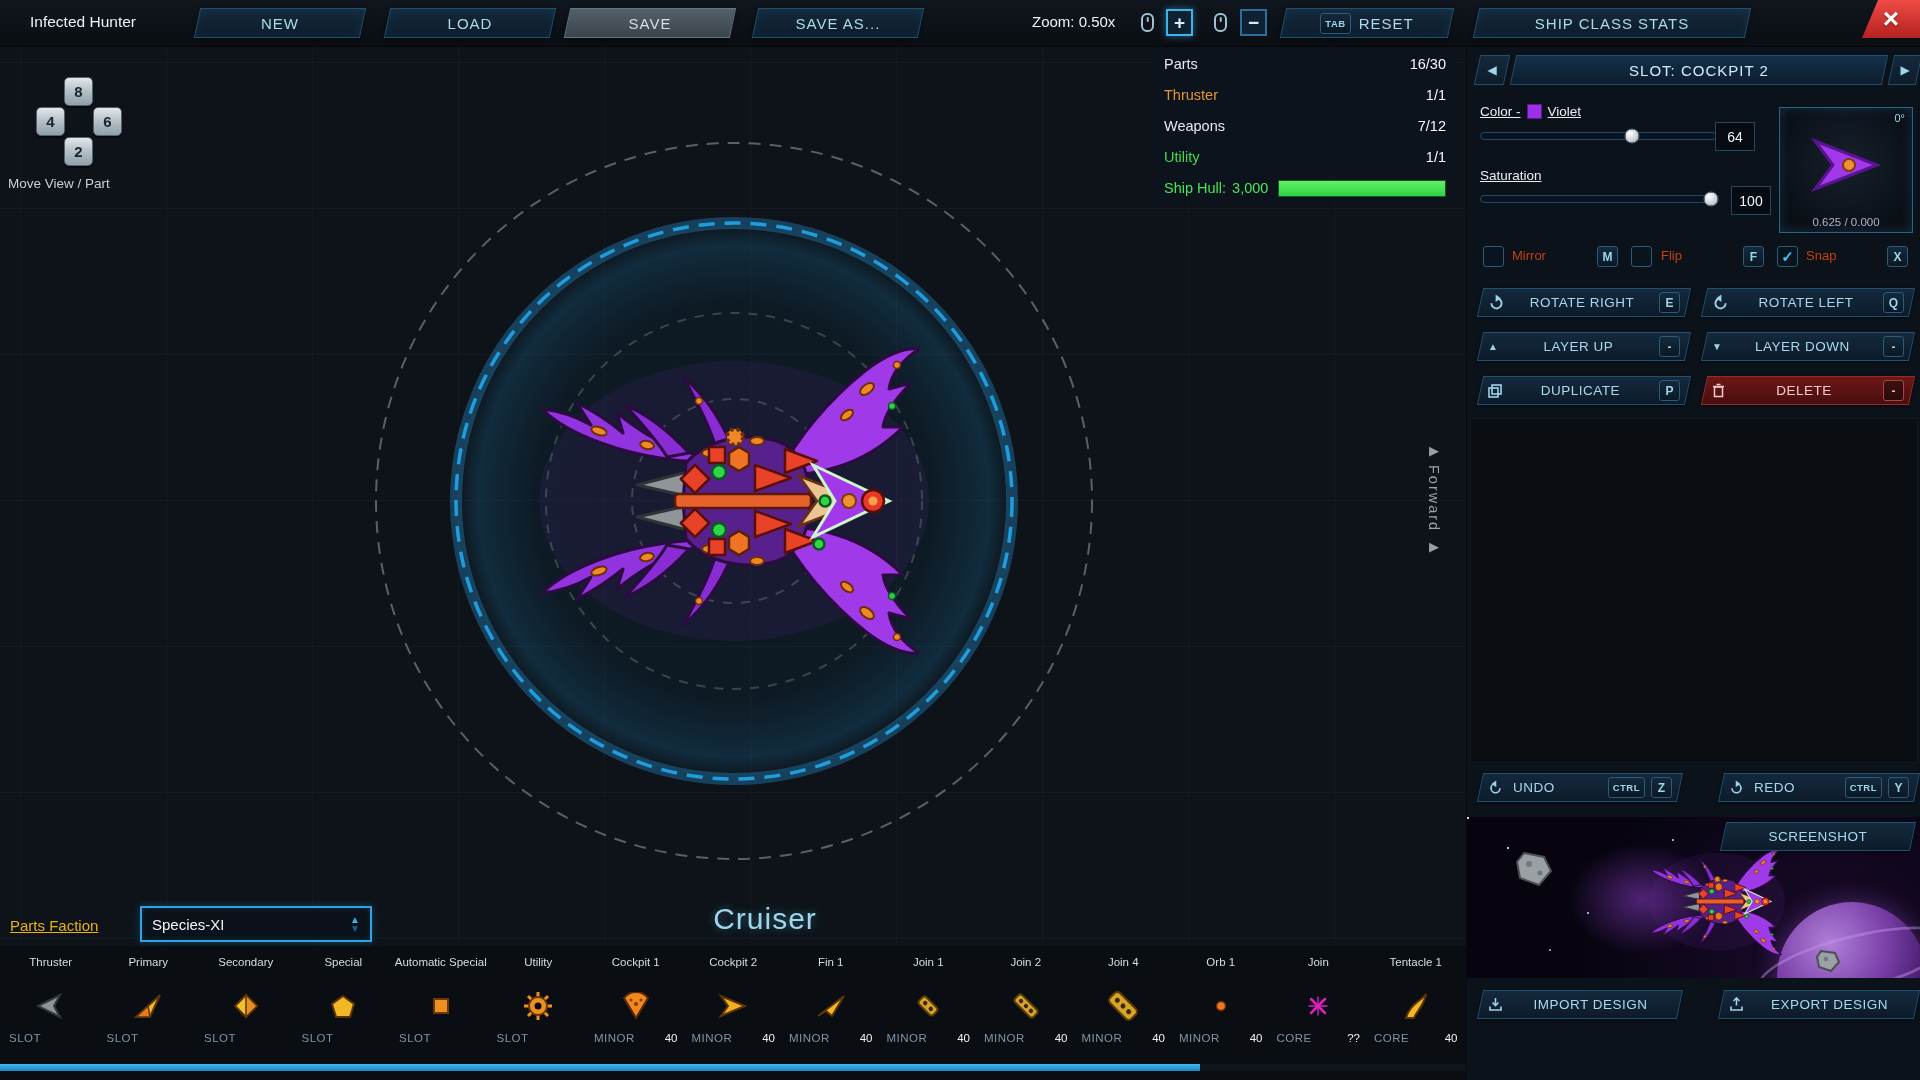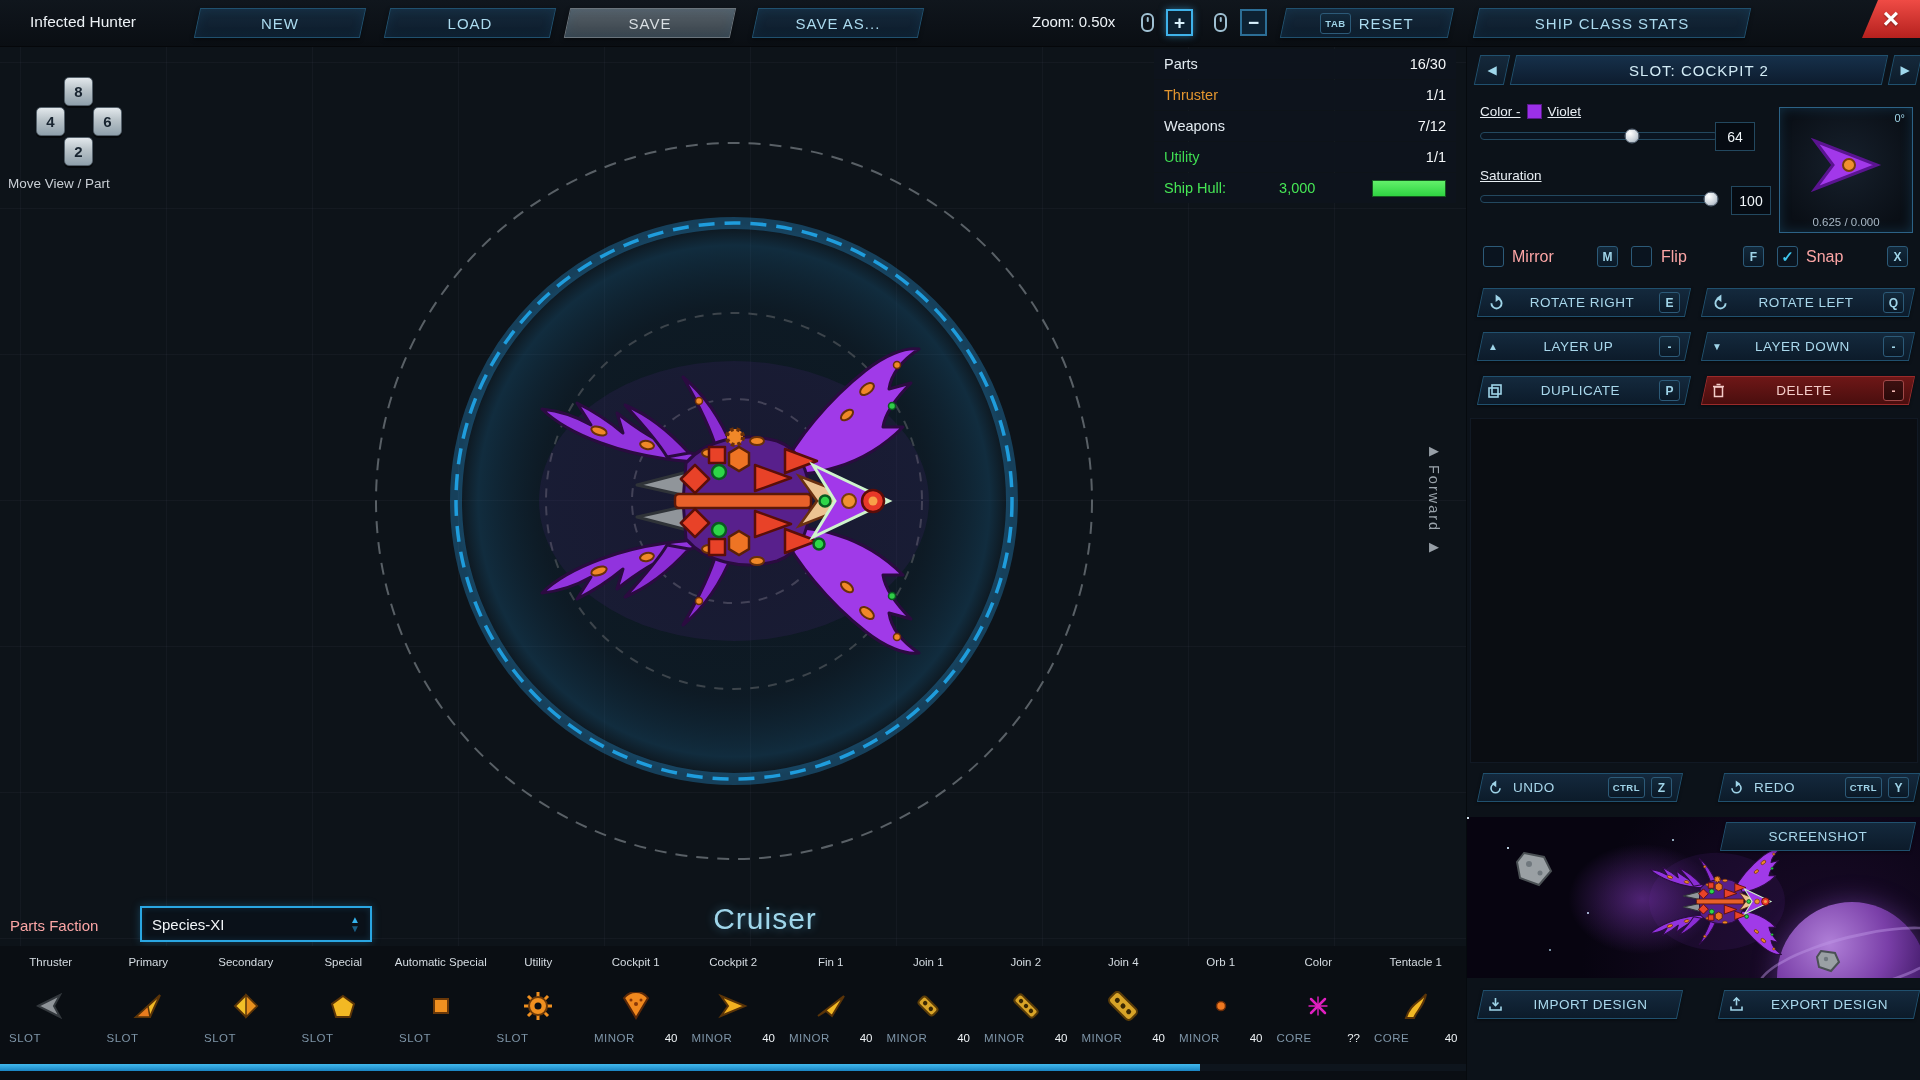--- a/index.html
+++ b/index.html
@@ -21,21 +21,21 @@
 
   
   .pad-key{position:absolute;width:27px;height:27px;border-radius:5px;display:flex;align-items:center;justify-content:center;
     background:linear-gradient(#e2e8ec 0%,#b8c2c8 45%,#8fa0ab 100%);border:1px solid #55616b;color:#182430;
     font-size:15px;font-weight:bold;box-shadow:0 2px 0 rgba(0,0,0,.5);}
   .pad-caption{position:absolute;left:8px;top:130px;font-size:13.5px;color:#c9cfd5;}
 
   
   .stats{position:absolute;left:1154px;top:3px;width:302px;}
   .stat-row{display:flex;align-items:center;height:30px;margin-bottom:1px;background:rgba(13,20,28,0.92);
-    padding:0 10px;font-size:14.5px;color:#e2eaf0;box-sizing:border-box;gap:47px;}
+    padding:0 10px;font-size:14.5px;color:#e2eaf0;box-sizing:border-box;}
   .stat-row .v{margin-left:auto;color:#f4f7f9;}
   .lab-orange{color:var(--orange,#e2952f);}
   .lab-green{color:var(--green,#3fdc52);}
   .lab-hull{color:var(--hull,#46e655);}
   .hull-val{color:var(--hull,#46e655);margin-left:6px;}
   .hull-bar{flex:1;height:15px;margin-left:10px;background:linear-gradient(#62f06a,#2fd342);border:1px solid #15571f;}
 
   
   .topbar{position:absolute;left:0;top:0;width:1920px;height:46px;background:linear-gradient(#10161d,#0a0e13);
     border-bottom:1px solid #05070a;z-index:5;}
@@ -80,21 +80,21 @@
   .val{position:absolute;width:40px;height:29px;background:#060b12;border:1px solid #23485f;color:#f0f5f8;font-size:14px;
     display:flex;align-items:center;justify-content:center;box-sizing:border-box;}
   .preview{position:absolute;left:312px;top:61px;width:134px;height:126px;
     background:radial-gradient(circle at 50% 45%,#16202c,#0a0f16 78%);border:1px solid #2c6286;
     box-shadow:inset 0 0 12px rgba(40,140,200,.25);box-sizing:border-box;}
   .preview .angle{position:absolute;top:4px;right:7px;font-size:11px;color:#9fd4e8;}
   .preview .coords{position:absolute;bottom:4px;width:100%;text-align:center;font-size:11.5px;color:#a8b8c6;}
   .preview .part{position:absolute;left:50%;top:46%;transform:translate(-50%,-50%);}
   .tog-row{position:absolute;left:0;top:200px;width:454px;height:22px;}
   .tog-row .cb{position:absolute;top:0;}
-  .tog-lbl{position:absolute;top:2px;font-size:16px;color:#fca5a5;}
+  .tog-lbl{position:absolute;top:2px;font-size:13px;color:#c2410c;}
   .tog-row .kbd{position:absolute;top:0;}
   .act-btn{position:absolute;height:29px;transform:skewX(-12deg);background:linear-gradient(#14293d,#0c1b2a);
     border:1px solid #20506e;box-shadow:0 1px 3px rgba(0,0,0,.5);box-sizing:border-box;cursor:pointer;}
   .act-btn .inner{transform:skewX(12deg);display:flex;align-items:center;height:100%;padding:0 7px;gap:6px;color:#9fd4e8;}
   .act-btn .lbl{flex:1;text-align:center;color:#a9d8ec;font-size:13.5px;letter-spacing:.5px;white-space:nowrap;}
   .act-btn.danger{background:linear-gradient(#6e1717,#4a0e0e);border-color:#9a2a2a;}
   .act-btn.danger .inner,.act-btn.danger .lbl{color:#f4ccc8;}
   .act-btn.danger .kbd{border-color:#a04848;color:#f0b8b4;background:linear-gradient(#3c1010,#2a0a0a);}
   .tri-ico{font-size:10px;color:#9fd4e8;}
   .works{position:absolute;left:3px;top:372px;width:448px;height:345px;background:#0a0d12;border:1px solid #111924;box-sizing:border-box;}
@@ -121,21 +121,21 @@
 
   
   .palette{position:absolute;left:0;top:946px;width:1466px;height:134px;background:#0a0e13;}
   .pal-row{position:absolute;left:2px;top:8px;width:1464px;display:flex;}
   .pal-col{flex:0 0 97.5px;display:flex;flex-direction:column;align-items:center;cursor:pointer;}
   .pal-name{height:28px;font-size:11.5px;color:#d6dde3;text-align:center;line-height:13px;padding-top:2px;}
   .pal-icon{height:44px;display:flex;align-items:center;justify-content:center;}
   .pal-foot{width:100%;box-sizing:border-box;display:flex;justify-content:space-between;padding:0 7px;font-size:11.5px;margin-top:4px;}
   .pal-tag{color:#7e95a8;letter-spacing:.5px;}
   .pal-cost{color:#f0f4f7;}
-  .faction-label{position:absolute;left:10px;top:917px;font-size:15px;color:#fca5a5;}
+  .faction-label{position:absolute;left:10px;top:917px;font-size:15px;color:#eab308;text-decoration:underline;}
   .faction-dd{position:absolute;left:140px;top:906px;width:232px;height:36px;box-sizing:border-box;background:#0a1119;
     border:2px solid var(--accent,#2aa6e2);box-shadow:0 0 8px rgba(40,150,210,.35),inset 0 0 6px rgba(40,150,210,.2);
     display:flex;align-items:center;padding:0 10px;color:#f2f6f9;font-size:15px;cursor:pointer;}
   .dd-arrows{margin-left:auto;display:flex;flex-direction:column;gap:0px;line-height:9px;}
   .dd-up{color:#35b4ee;font-size:10px;}
   .dd-down{color:#1b5f85;font-size:10px;}
   .hscroll{position:absolute;left:0;top:1064px;width:1466px;height:7px;background:#0e151d;}
   .hthumb{position:absolute;left:0;top:0;width:1200px;height:7px;background:linear-gradient(#41b9ee,#1a84c2);cursor:grab;}
 
   .hidden-defs{position:absolute;width:0;height:0;overflow:hidden;}
@@ -682,21 +682,21 @@
               <circle cx="7" cy="7" r="4.5" fill="#f07820" stroke="#6a2c08" stroke-width="1.5"></circle>
             </svg>
         </div>
         <div class="pal-foot">
             <span class="pal-tag">MINOR</span>
             <span class="pal-cost">40</span>
           </div>
       </div>
 
       <div class="pal-col">
-        <div class="pal-name">Color</div>
+        <div class="pal-name">Join</div>
         <div class="pal-icon">
           <svg width="24" height="24" viewBox="0 0 24 24">
               <g stroke="#e020c0" stroke-linecap="round">
                 <line x1="5" y1="5" x2="19" y2="19" stroke-width="2.5"></line>
                 <line x1="19" y1="5" x2="5" y2="19" stroke-width="2.5"></line>
                 <line x1="12" y1="3" x2="12" y2="21" stroke-width="1.4"></line>
                 <line x1="3" y1="12" x2="21" y2="12" stroke-width="1.4"></line>
               </g>
             </svg>
         </div>

